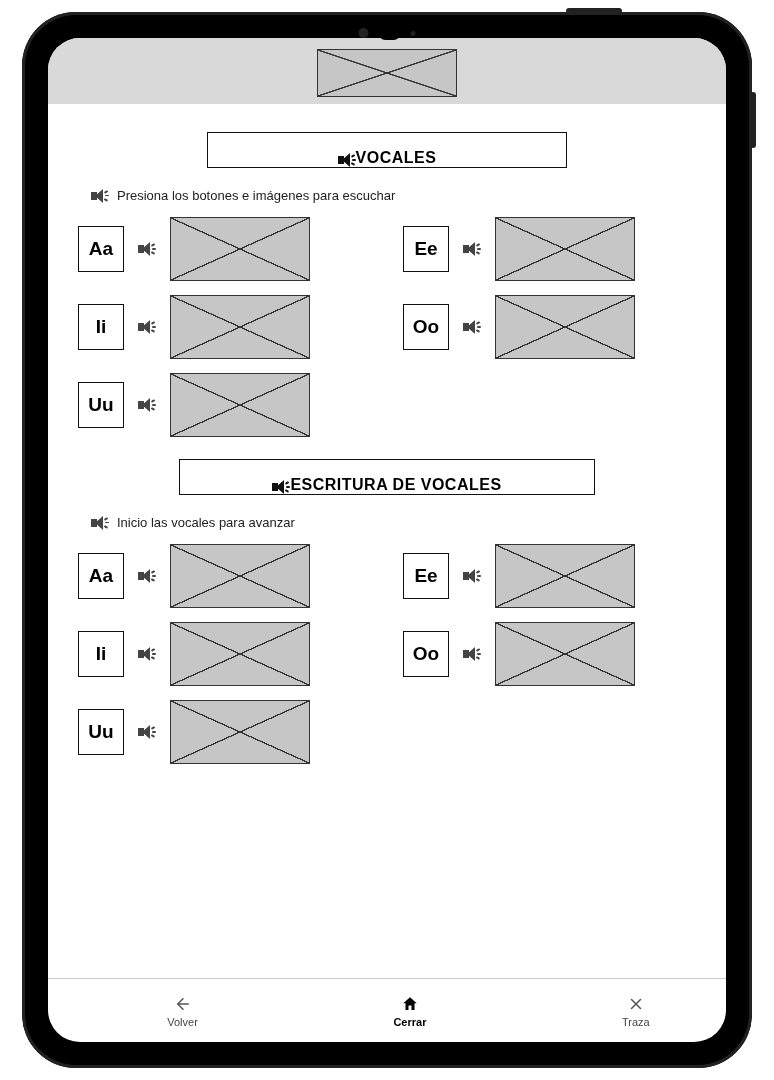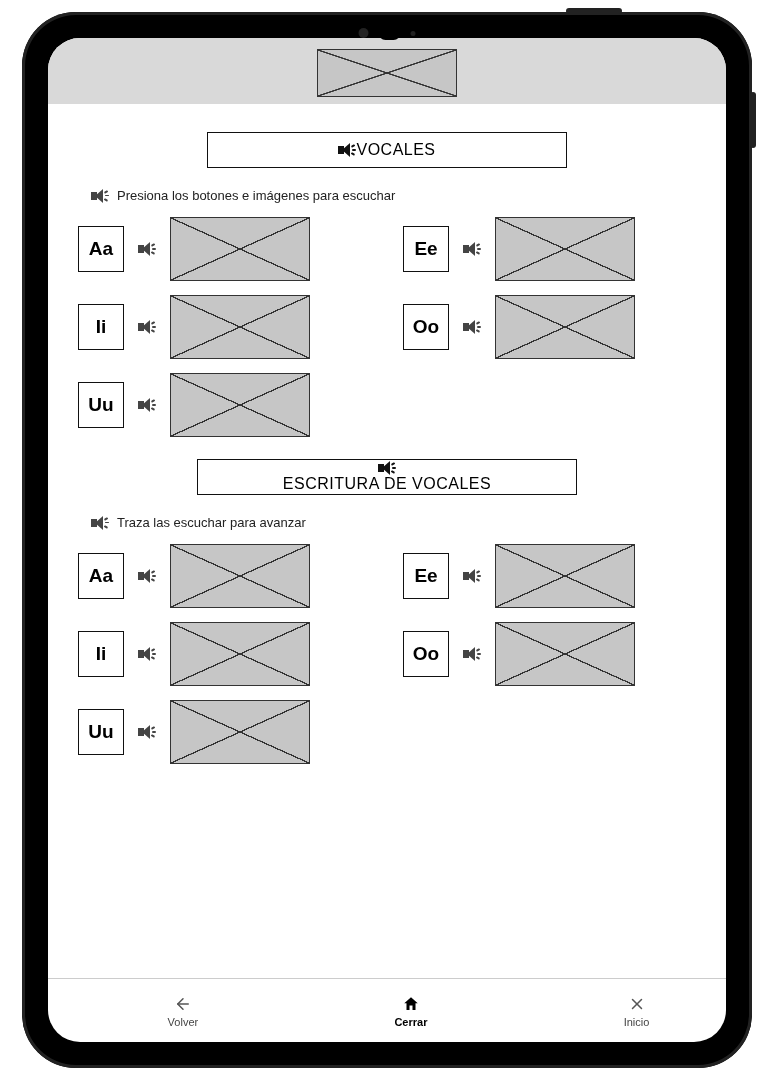--- a/index.html
+++ b/index.html
@@ -101,31 +101,31 @@
   .header-logo { width: 140px; height: 48px; }
 
   .body-area {
     flex: 1;
     padding: 18px 30px 10px 30px;
     overflow: hidden;
   }
 
   .section-title {
     display: flex;
-    align-items: center;
+    align-items: flex-end;
     justify-content: center;
     border: 1.5px solid #111;
     width: 360px;
     height: 36px;
     margin: 10px auto 20px auto;
-    font-weight: 400;
+    font-weight: 700;
     font-size: 16px;
     letter-spacing: 0.5px;
   }
-  .section-title.wide { width: 380px; flex-direction: column; }
+  .section-title.wide { width: 416px; }
 
   .speaker-icon {
     display: inline-block;
     position: relative;
     width: 18px;
     height: 14px;
   }
   .speaker-icon .cone {
     position: absolute;
     left: 0;
@@ -340,21 +340,21 @@
         </div>
 
         <div class="instruction">
           <span class="speaker-icon grey">
             <span class="cone"></span>
               <span class="tri"></span>
             <span class="wave1"></span>
               <span class="wave2"></span>
               <span class="wave3"></span>
           </span>
-          <span>Traza las escuchar para avanzar</span>
+          <span>Inicio las vocales para avanzar</span>
         </div>
 
         <div class="grid">
           <div class="cell">
             <div class="letter-btn">
                 <span>Aa</span>
               </div>
             <span class="speaker-icon grey">
                 <span class="cone"></span>
                 <span class="tri"></span>
@@ -439,19 +439,19 @@
           </span>
           <span>Cerrar</span>
         </div>
         <div class="nav-item">
           <span class="nav-icon">
             <svg viewBox="0 0 24 24" fill="none" stroke="#555" stroke-width="2" stroke-linecap="round">
                 <line x1="18" y1="6" x2="6" y2="18"></line>
                 <line x1="6" y1="6" x2="18" y2="18"></line>
               </svg>
           </span>
-          <span>Inicio</span>
+          <span>Traza</span>
         </div>
       </div>
 
     </div>
   </div>
 </div>
 
 </body></html>

